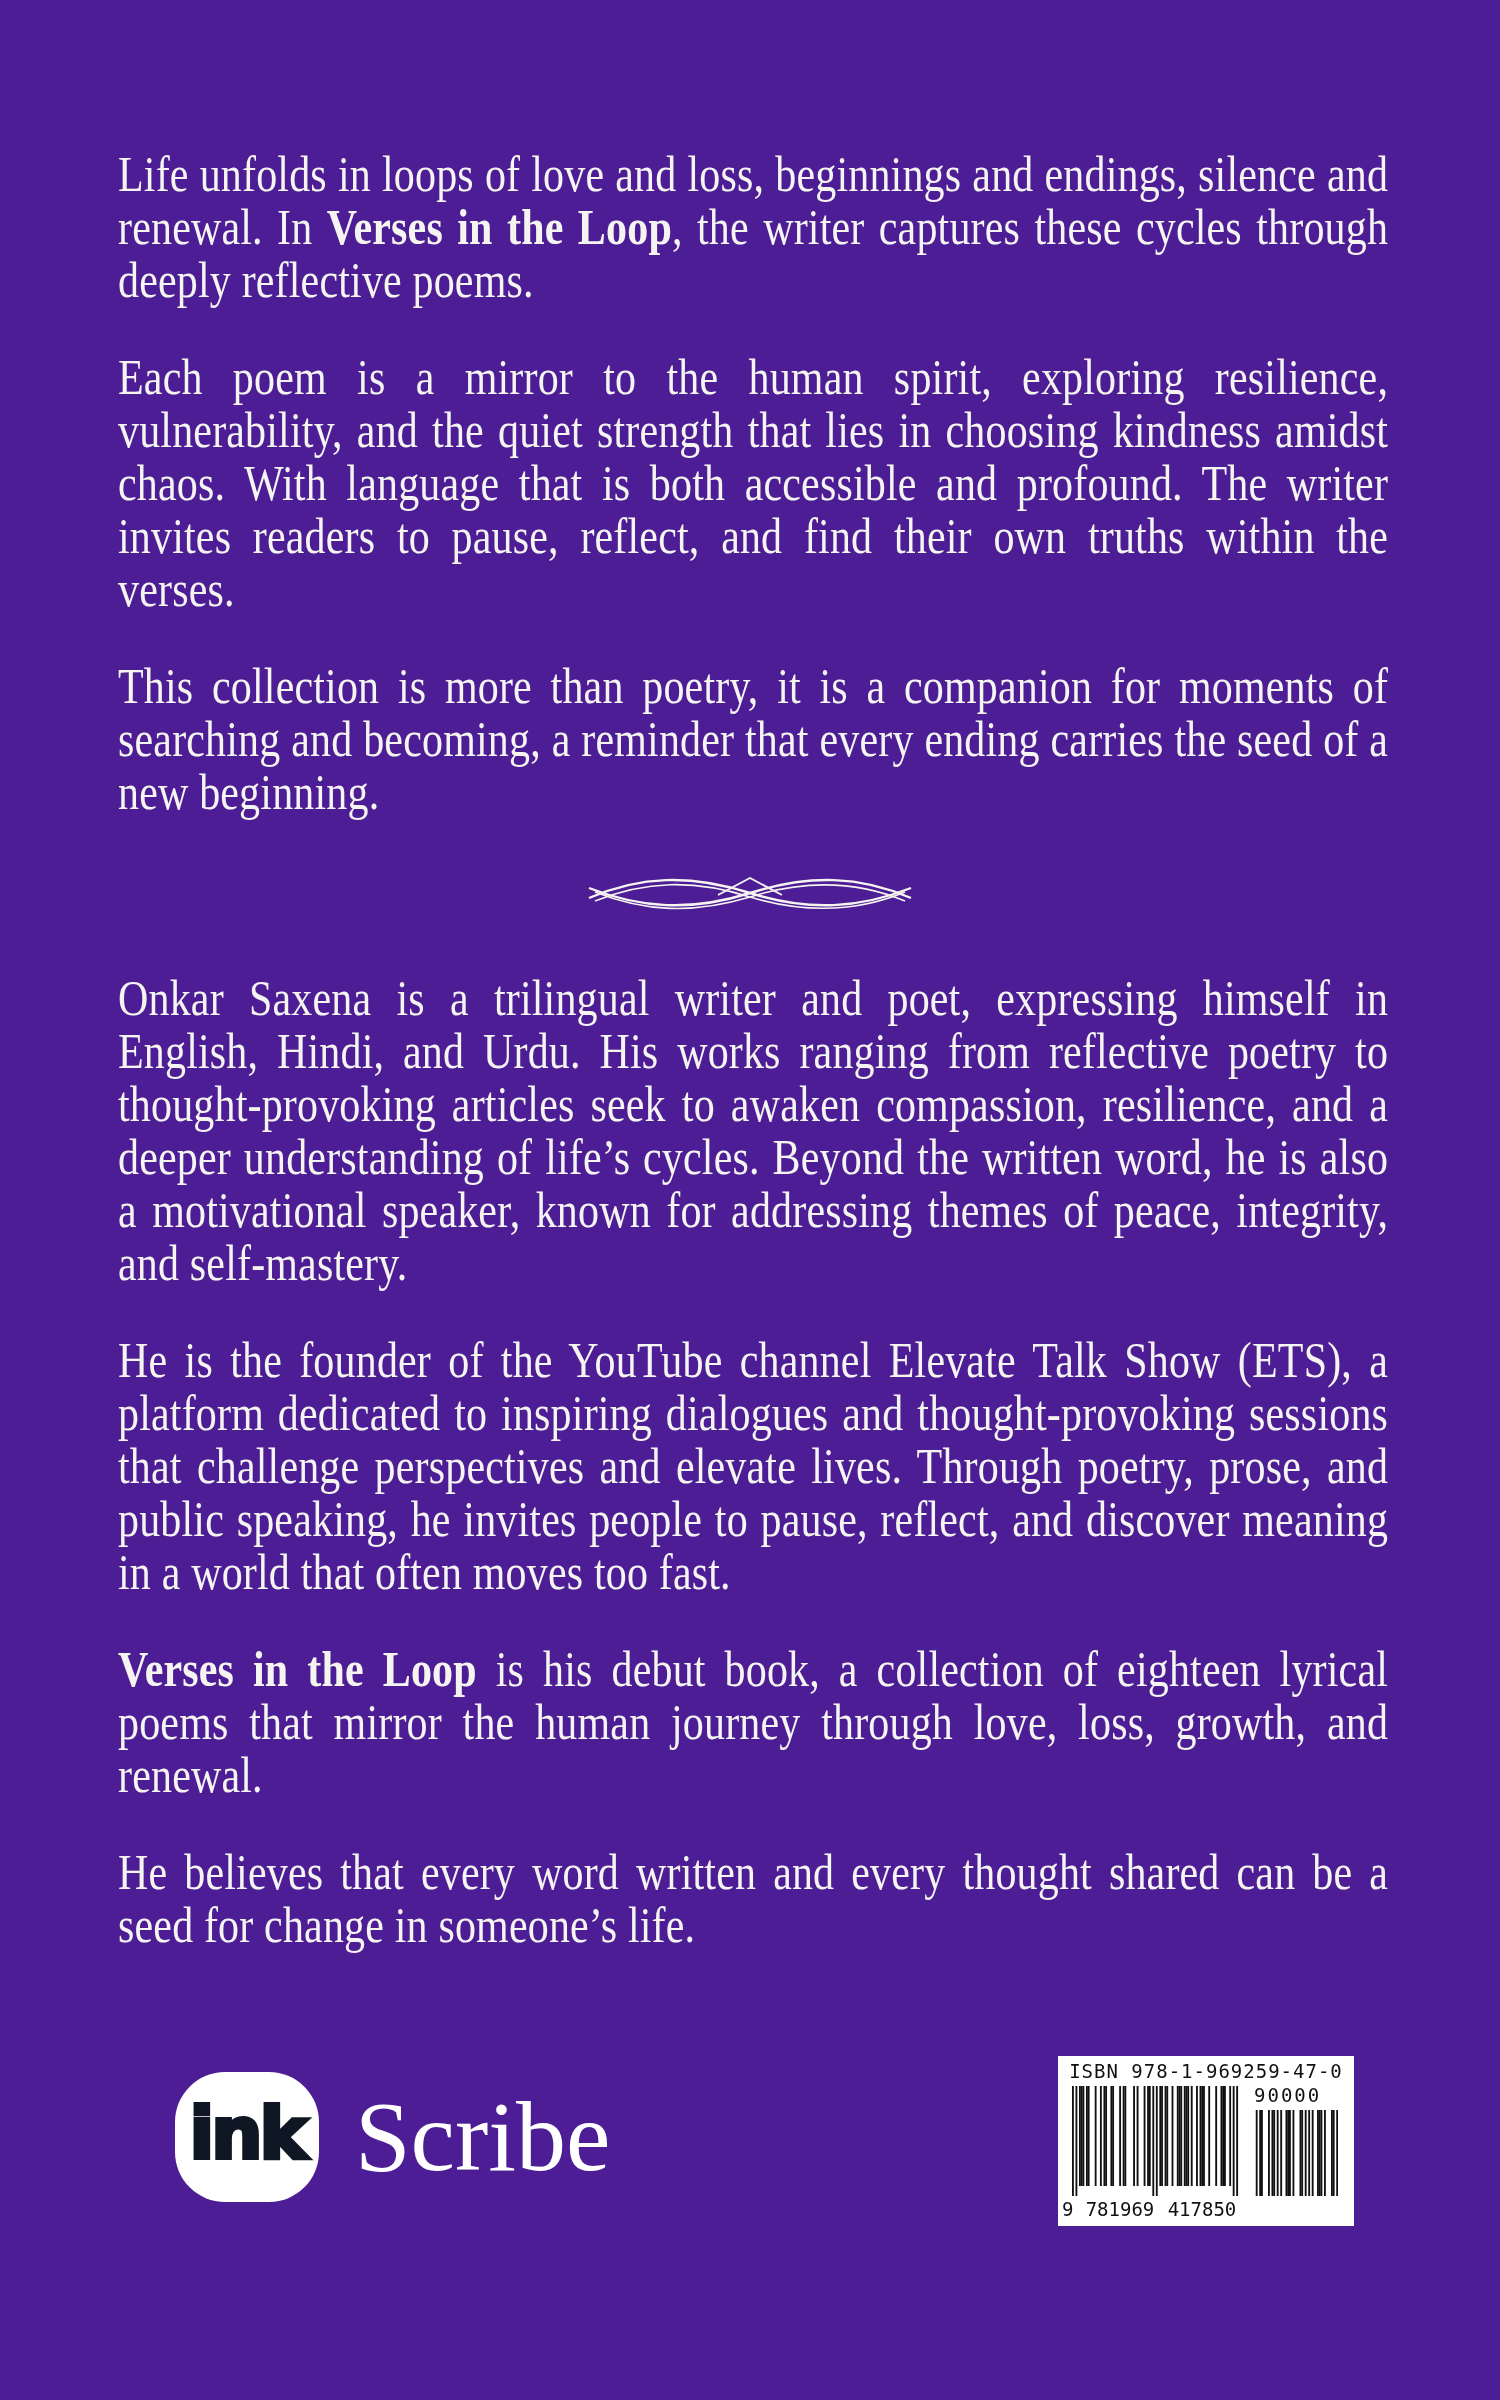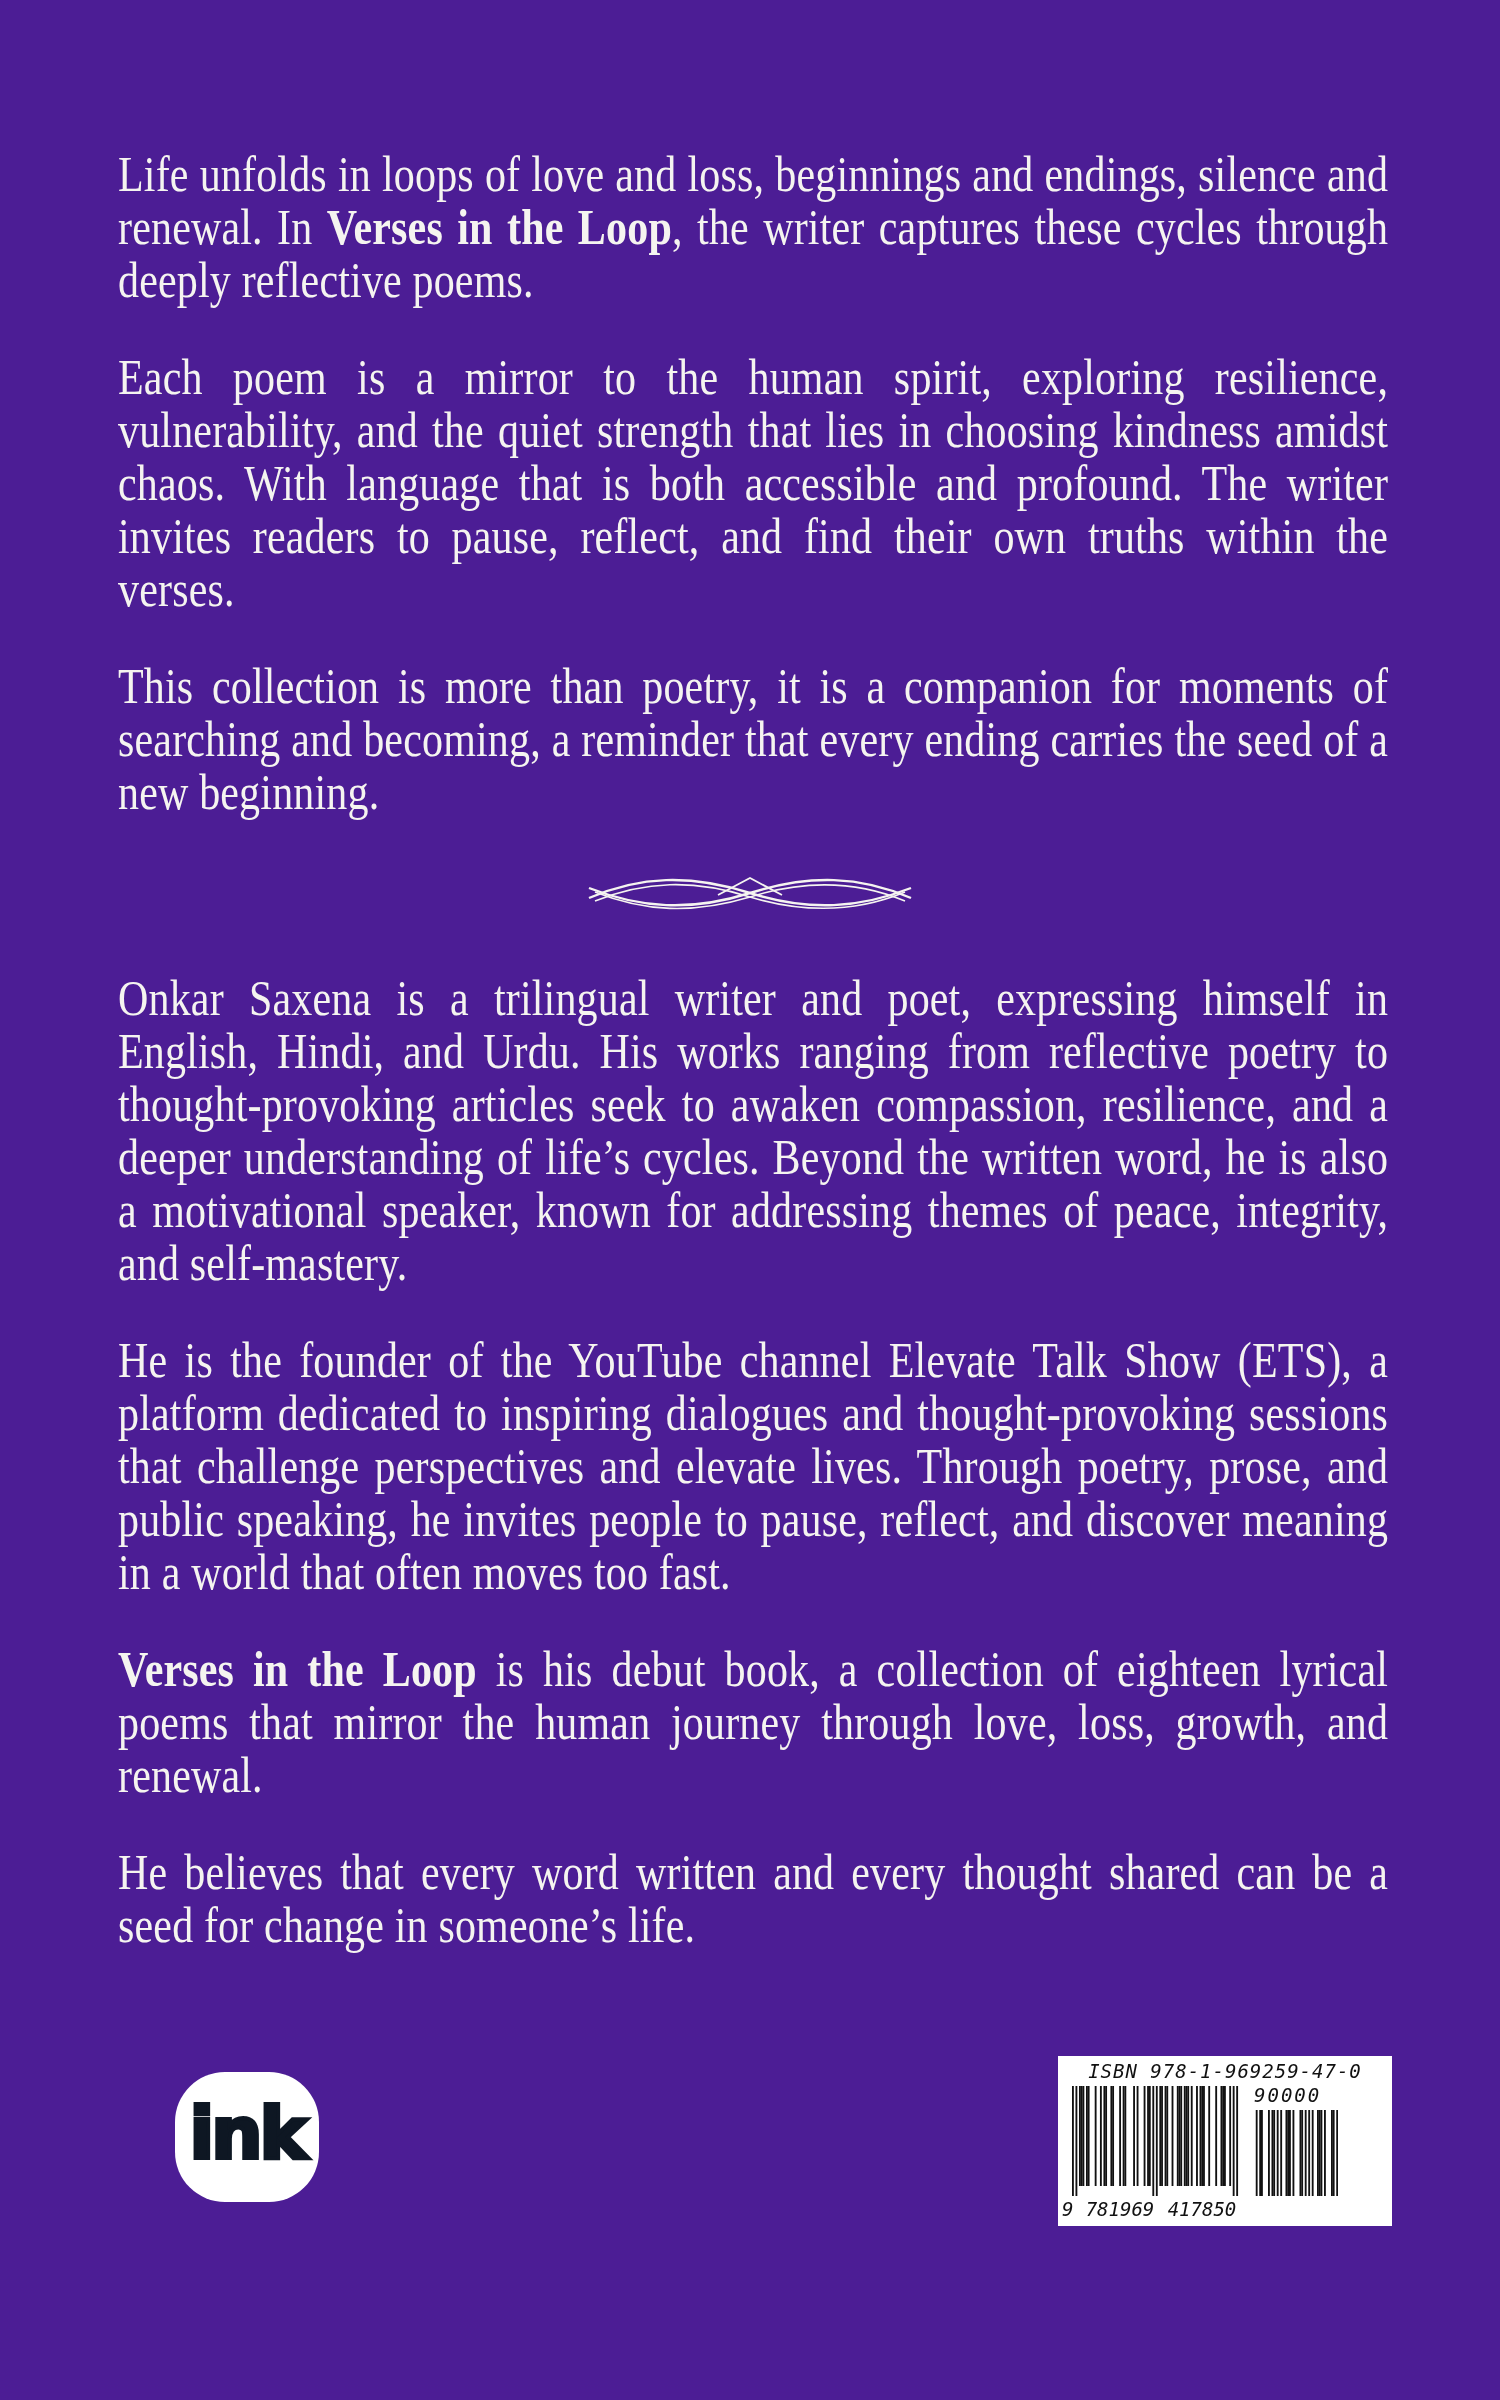--- a/index.html
+++ b/index.html
@@ -38,22 +38,22 @@
     font-size:72px; color:#0e1723; letter-spacing:-3px; padding-bottom:8px;
     -webkit-text-stroke:4px #0e1723;
   }
   .logo-name {
     font-family:"Liberation Serif", serif; font-size:100px; color:#ffffff;
     margin-left:22px; line-height:130px;
   }
 
   
   .barcode {
-    position:absolute; left:1058px; top:2056px; width:334px; height:170px;
-    background:#ffffff; color:#111111;font-style:italic;
+    position:absolute; left:1058px; top:2056px; width:296px; height:170px;
+    background:#ffffff; color:#111111;
   }
   .bc-isbn {
     position:absolute; top:4px; left:0; right:0; text-align:center;
     font-family:"DejaVu Sans Mono", monospace; font-size:19px; letter-spacing:1px;
     color:#111111; white-space:nowrap;
   }
   .bc-svg { position:absolute; left:14px; top:30px; }
   .bc-price {
     position:absolute; top:28px; left:196px; width:84px; text-align:left;
     font-family:"DejaVu Sans Mono", monospace; font-size:19px; letter-spacing:2px;
@@ -93,20 +93,21 @@
     <p>Onkar Saxena is a trilingual writer and poet, expressing himself in English, Hindi, and Urdu. His works ranging from reflective poetry to thought-provoking articles seek to awaken compassion, resilience, and a deeper understanding of life’s cycles. Beyond the written word, he is also a motivational speaker, known for addressing themes of peace, integrity, and self-mastery.</p>
     <p>He is the founder of the YouTube channel Elevate Talk Show (ETS), a platform dedicated to inspiring dialogues and thought-provoking sessions that challenge perspectives and elevate lives. Through poetry, prose, and public speaking, he invites people to pause, reflect, and discover meaning in a world that often moves too fast.</p>
     <p><b>Verses in the Loop</b><span> is his debut book, a collection of eighteen lyrical poems that mirror the human journey through love, loss, growth, and renewal.</span></p>
     <p>He believes that every word written and every thought shared can be a seed for change in someone’s life.</p>
   </div>
 
   <div class="logo">
     <div class="logo-mark">
       <span>ink</span>
     </div>
+    <div class="logo-name">Scribe</div>
   </div>
 
   <div class="barcode">
     <div class="bc-isbn">ISBN 978-1-969259-47-0</div>
     <svg id="bc-svg" class="bc-svg" width="266" height="112" viewBox="0 0 266 112">
         <rect x="0.00" y="0" width="1.85" height="110" fill="#111111"></rect>
         <rect x="3.49" y="0" width="1.85" height="110" fill="#111111"></rect>
         <rect x="6.99" y="0" width="1.85" height="100" fill="#111111"></rect>
         <rect x="8.74" y="0" width="1.85" height="100" fill="#111111"></rect>
         <rect x="10.48" y="0" width="1.85" height="100" fill="#111111"></rect>

